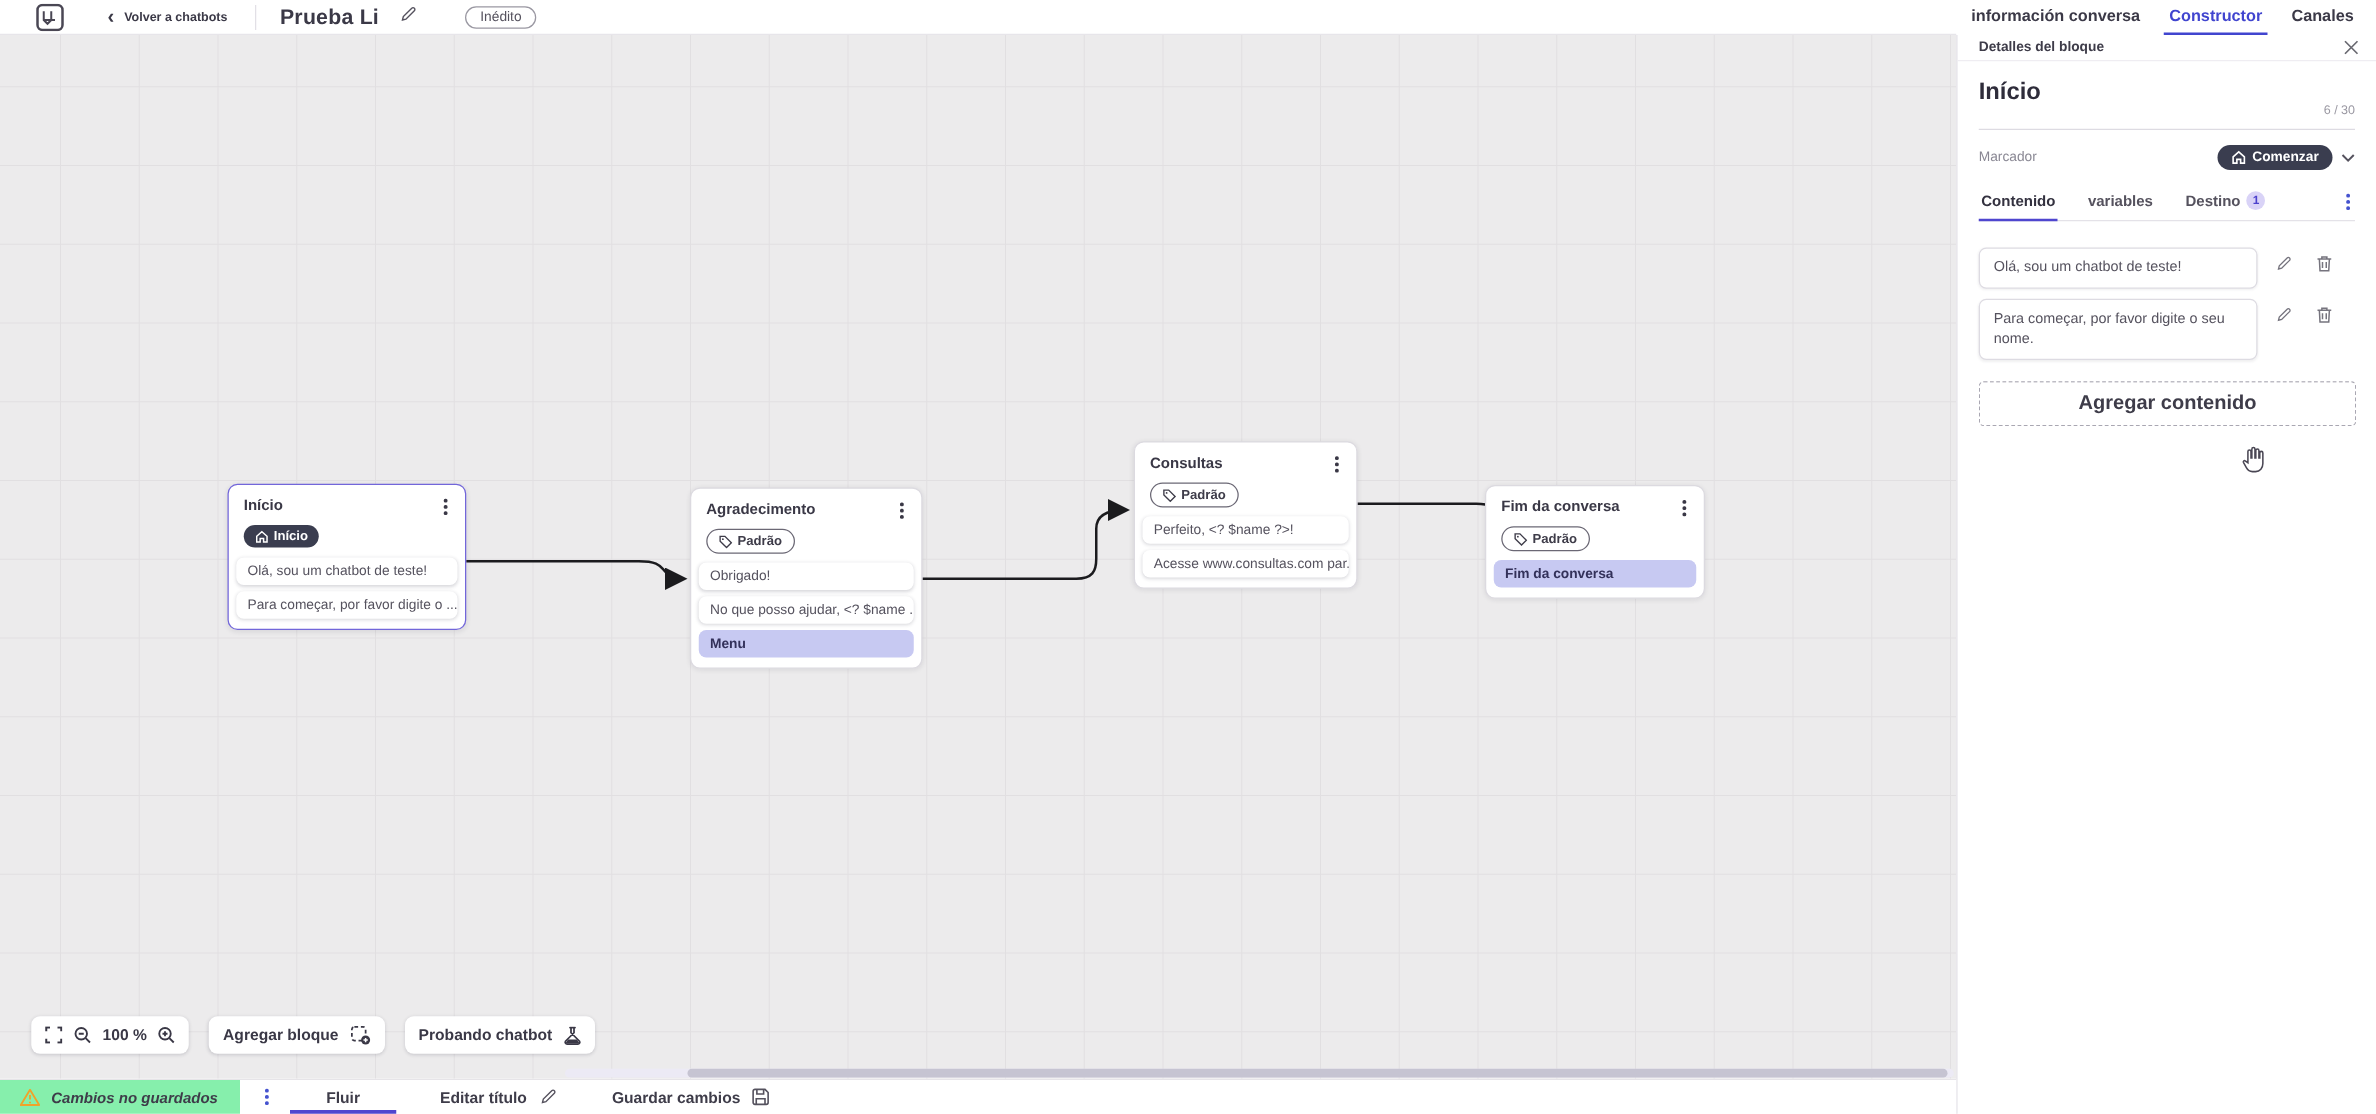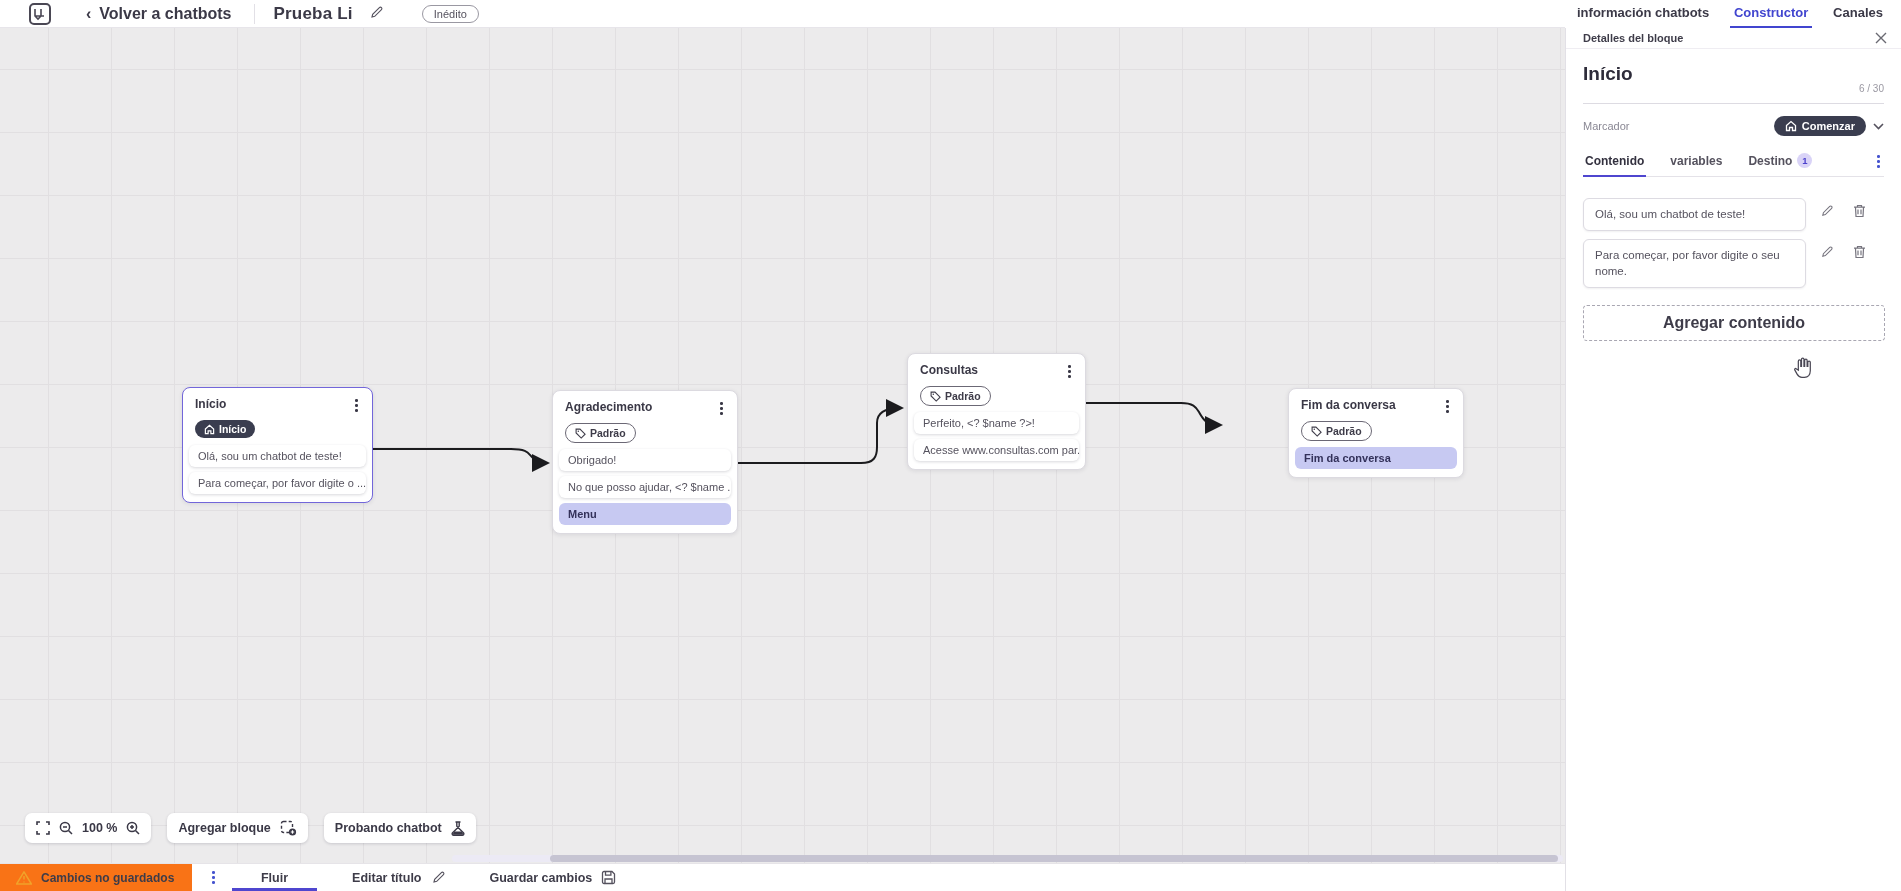--- a/index.html
+++ b/index.html
@@ -6,21 +6,21 @@
   html,body { width:1901px; height:891px; overflow:hidden;
     font-family:"Liberation Sans","DejaVu Sans",sans-serif; background:#fff; color:#3b3947; }
 
   
   .topbar { position:absolute; top:0; left:0; right:0; height:28px; background:#fff;
     border-bottom:1px solid #e7e5ea; z-index:30; }
   .topbar-left { position:absolute; left:0; top:0; height:28px; display:flex; align-items:center; }
   .logo { width:24px; height:22px; margin-left:28px; color:#4a4754; }
   .back { display:flex; align-items:center; gap:8px; margin-left:34px; cursor:pointer; }
   .back-chev { font-size:16px; font-weight:bold; color:#3b3947; line-height:1; }
-  .back-label { font-size:16px; font-weight:bold; color:#3b3947; }
+  .back-label { font-size:10px; font-weight:bold; color:#3b3947; }
   .v-div { width:1px; height:20px; background:#e2e0e6; margin:0 19px 0 22px; }
   .doc-title { font-size:17px; font-weight:bold; color:#3b3947; letter-spacing:.2px; }
   .title-pencil { margin-left:16px; color:#55525e; }
   .status-pill { margin-left:38px; border:1px solid #9a98a2; border-radius:11px; padding:2px 11px;
     font-size:11px; color:#55525e; background:#fff; }
 
   .top-tabs { position:absolute; right:0; top:0; width:336px; height:28px; display:flex;
     align-items:flex-end; padding:0 14px 0 8px; justify-content:space-between; background:#fff; }
   .top-tab { font-size:13px; font-weight:bold; color:#3b3947; padding:4px 4px 6px; cursor:pointer;
     border-bottom:2px solid transparent; }
@@ -103,21 +103,21 @@
 
   .add-content { margin-top:17px; width:302px; height:36px; border:1px dashed #a9a7b2;
     border-radius:4px; display:flex; align-items:center; justify-content:center;
     font-size:16px; font-weight:bold; color:#3e3c49; cursor:pointer; background:#fff; }
 
   .hand-cursor { position:absolute; left:226px; top:306px; pointer-events:none; }
 
   
   .footer { position:absolute; bottom:0; left:0; right:336px; height:28px; background:#fff;
     border-top:1px solid #e6e4e8; display:flex; align-items:stretch; z-index:30; }
-  .unsaved-chip { background:#f97316; display:flex; align-items:center; gap:9px; padding:0 18px 0 16px; }
+  .unsaved-chip { background:#86efac; display:flex; align-items:center; gap:9px; padding:0 18px 0 16px;font-style:italic; }
   .unsaved-label { font-size:12px; font-weight:bold; color:#3e3c49; }
   .footer .kebab { align-self:center; margin-left:16px; }
   .footer-tab { position:relative; align-self:stretch; display:flex; align-items:center;
     margin-left:22px; padding:0 20px; cursor:pointer; }
   .footer-tab-label { font-size:12.5px; font-weight:bold; color:#3e3c49; }
   .footer-tab::after { content:""; position:absolute; left:-9px; right:-9px; bottom:0; height:3px;
     background:#4f46cf; }
   .footer-action { display:flex; align-items:center; gap:9px; margin-left:44px; cursor:pointer;
     font-size:12.5px; font-weight:bold; color:#3e3c49; }
   .footer-action svg { color:#55525e; }
@@ -138,21 +138,21 @@
     <div class="v-div"></div>
     <span class="doc-title">Prueba Li</span>
     <span class="title-pencil">
       <svg width="15" height="15" viewBox="0 0 16 16">
           <path d="M3.2 12.8l.7-2.9 7.2-7.2c.6-.6 1.6-.6 2.2 0 .6.6.6 1.6 0 2.2l-7.2 7.2-2.9.7z" fill="none" stroke="currentColor" stroke-width="1.2"></path>
         </svg>
     </span>
     <span class="status-pill">Inédito</span>
   </div>
   <div class="top-tabs">
-    <span class="top-tab">información chatbots</span>
+    <span class="top-tab">información conversa</span>
     <span class="top-tab active">Constructor</span>
     <span class="top-tab">Canales</span>
   </div>
 </div>
 
 <div class="canvas">
   <svg class="connectors" width="1565" height="835">
     <defs>
       <marker id="arw" markerWidth="9" markerHeight="9" refX="7" refY="4.5" orient="auto">
         <path d="M0,0 L9,4.5 L0,9 z" fill="#1b1b1e"></path>
@@ -220,21 +220,21 @@
               <path d="M1.2 1.2h4.2L11 6.8 6.8 11 1.2 5.4z"></path>
               <circle cx="3.6" cy="3.6" r="0.8" fill="#3e3c49" stroke="none"></circle>
             </svg>
             <span>Padrão</span>
           </span></div>
     <div class="rows">
           <div class="brow">Perfeito, &lt;? $name ?&gt;!</div>
           <div class="brow">Acesse www.consultas.com par...</div>
         </div>
   </div>
-      <div class="block" style="left: 1288px; top: 360px; width: 176px;">
+      <div class="block" style="left: 1188px; top: 360px; width: 176px;">
     <div class="block-head">
       <span class="block-title">Fim da conversa</span>
       <span class="kebab">
             <i></i>
             <i></i>
             <i></i>
           </span>
     </div>
     <div class="tag-row"><span class="pill pill-outline">
             <svg width="11" height="11" viewBox="0 0 12 12" fill="none" stroke="#3e3c49" stroke-width="1.2">

